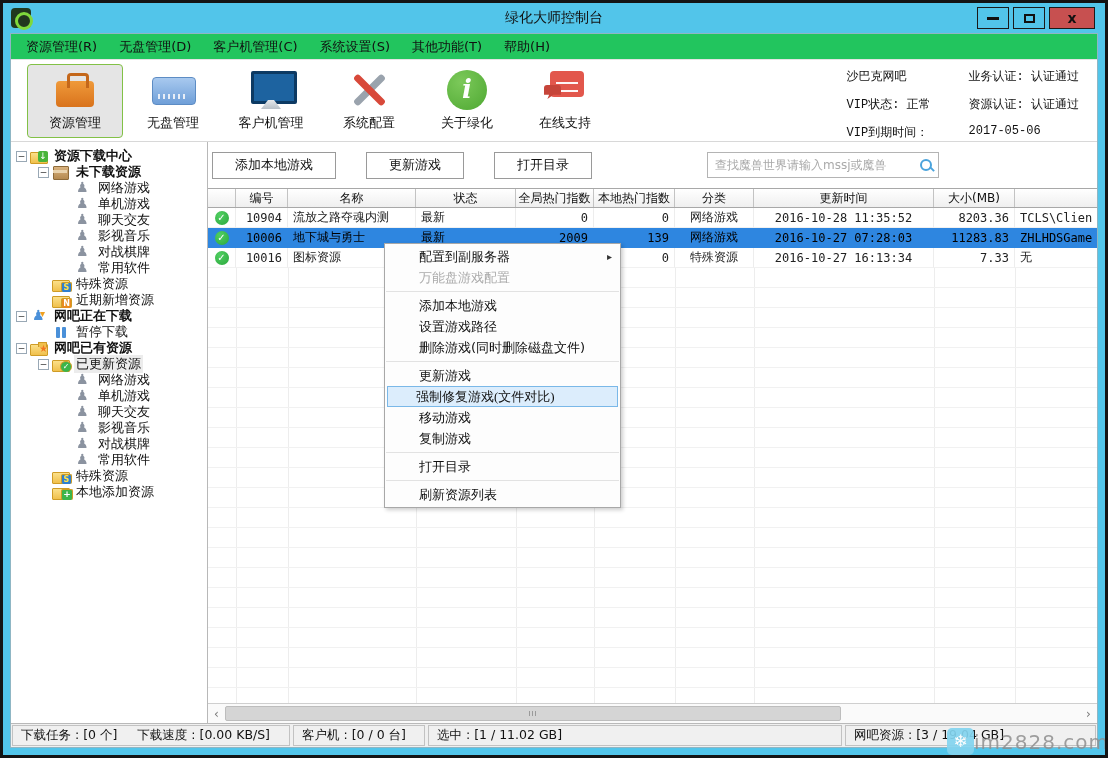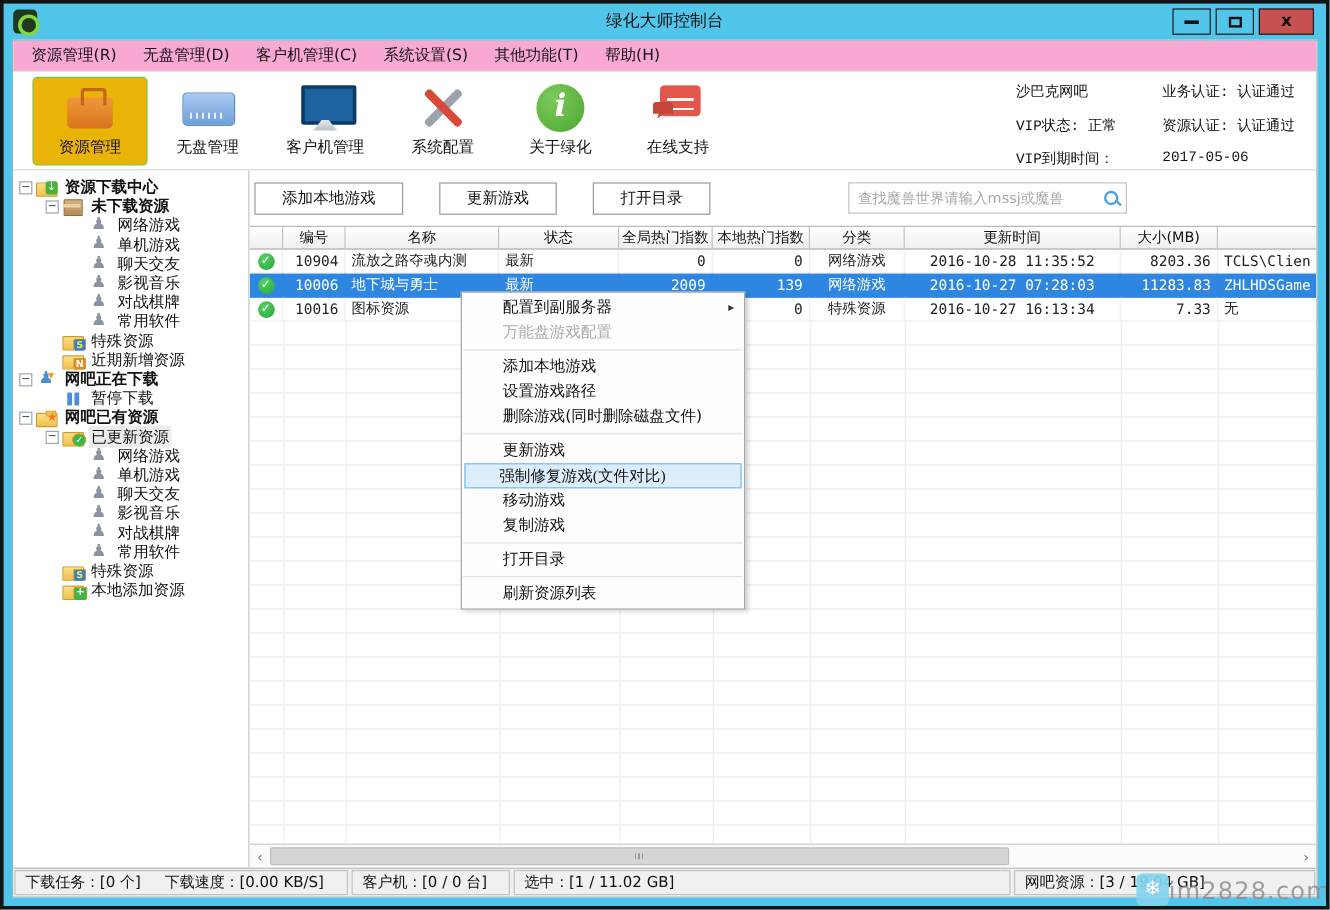--- a/index.html
+++ b/index.html
@@ -17,28 +17,28 @@
   .wbtn { width:32px; height:22px; border:1px solid #1a1a1a; display:flex; align-items:center; justify-content:center; font-weight:bold; color:#111; font-size:13px; }
   .wbtn.close { width:46px; background:#c75050; }
   .glyph-min { width:12px; height:3px; background:#111; }
   .glyph-max { width:11px; height:9px; border:2px solid #111; }
   .glyph-x { font-size:14px; line-height:1; }
 
   
   .frame { flex:1 1 auto; margin:0 7px 7px 7px; background:#fff; display:flex; flex-direction:column; overflow:hidden; border:1px solid #8fb6c4; }
 
   
-  .menubar { height:26px; background:#f9a8d4; border-bottom:1px solid #e4e4e4; display:flex; align-items:center; padding-left:4px; flex:0 0 auto; }
+  .menubar { height:26px; background:#22c55e; border-bottom:1px solid #e4e4e4; display:flex; align-items:center; padding-left:4px; flex:0 0 auto; }
   .menubar .mitem { padding:0 11px; font-size:13px; color:#111; line-height:26px; cursor:default; }
 
   
   .toolbar { height:82px; background:#fff; border-bottom:1px solid #d8d8d8; display:flex; align-items:center; flex:0 0 auto; position:relative; }
   .tbtn { width:96px; height:74px; margin-left:2px; display:flex; flex-direction:column; align-items:center; justify-content:center; border:1px solid transparent; border-radius:4px; }
   .tbtn:first-of-type { margin-left:16px; }
-  .tbtn.selected { background:#eab308; border:1px solid #82c146; }
+  .tbtn.selected { background:#e5e5e5; border:1px solid #82c146; }
   .tb-icon { width:46px; height:42px; position:relative; }
   .tb-label { font-size:13px; color:#111; margin-top:3px; white-space:nowrap; }
 
   .briefcase:before { content:""; position:absolute; left:4px; top:12px; width:38px; height:26px; background:linear-gradient(#ef9a3a,#d9731c); border-radius:4px; }
   .briefcase:after { content:""; position:absolute; left:15px; top:4px; width:16px; height:12px; border:3px solid #c4671a; border-bottom:none; border-radius:4px 4px 0 0; }
   .server:before { content:""; position:absolute; left:2px; top:8px; width:42px; height:26px; background:linear-gradient(#a8c9ef,#6f9fd8); border-radius:4px; border:1px solid #5d8cc4; }
   .server:after { content:""; position:absolute; left:8px; bottom:12px; width:30px; height:5px; background:repeating-linear-gradient(90deg,#e8eef7 0 2px,transparent 2px 5px); }
   .monitor:before { content:""; position:absolute; left:3px; top:2px; width:40px; height:27px; background:#1d63a0; border:3px solid #0d3a63; border-radius:2px; }
   .monitor:after { content:""; position:absolute; left:13px; bottom:2px; width:20px; height:9px; background:linear-gradient(#e6e9ec,#b9c0c7); clip-path:polygon(35% 0,65% 0,100% 100%,0 100%); }
   .tools:before { content:""; position:absolute; left:20px; top:1px; width:7px; height:40px; background:#9aa3ad; border-radius:3px; transform:rotate(45deg); }
@@ -106,21 +106,21 @@
   .c-id { width:52px; flex:0 0 auto; justify-content:flex-end; }
   .c-name { width:128px; flex:0 0 auto; }
   .c-status { width:100px; flex:0 0 auto; }
   .c-global { width:78px; flex:0 0 auto; justify-content:flex-end; }
   .c-local { width:81px; flex:0 0 auto; justify-content:flex-end; }
   .c-cat { width:79px; flex:0 0 auto; justify-content:center; }
   .c-time { width:180px; flex:0 0 auto; justify-content:center; }
   .c-size { width:81px; flex:0 0 auto; justify-content:flex-end; }
   .c-path { flex:1 1 auto; border-right:none !important; }
   .trow { color:#222; }
-  .trow.selected { background:#2e86e0; color:#ffffff; }
+  .trow.selected { background:#2e86e0; color:#000000; }
   .trow.selected .c { border-color:#2e86e0; }
   .check-icon { width:14px; height:14px; border-radius:50%; background:radial-gradient(circle at 35% 30%,#51cf62,#2aa83c); color:#fff; font-size:10px; line-height:14px; text-align:center; }
   .check-icon:before { content:"✓"; }
 
   .filler { flex:1 1 auto; background-image:
       repeating-linear-gradient(to bottom, transparent 0 19px, #f1f1f1 19px 20px),
       linear-gradient(#ededed,#ededed),linear-gradient(#ededed,#ededed),linear-gradient(#ededed,#ededed),
       linear-gradient(#ededed,#ededed),linear-gradient(#ededed,#ededed),linear-gradient(#ededed,#ededed),
       linear-gradient(#ededed,#ededed),linear-gradient(#ededed,#ededed),linear-gradient(#ededed,#ededed);
     background-size:auto, 1px 100%,1px 100%,1px 100%,1px 100%,1px 100%,1px 100%,1px 100%,1px 100%,1px 100%;

